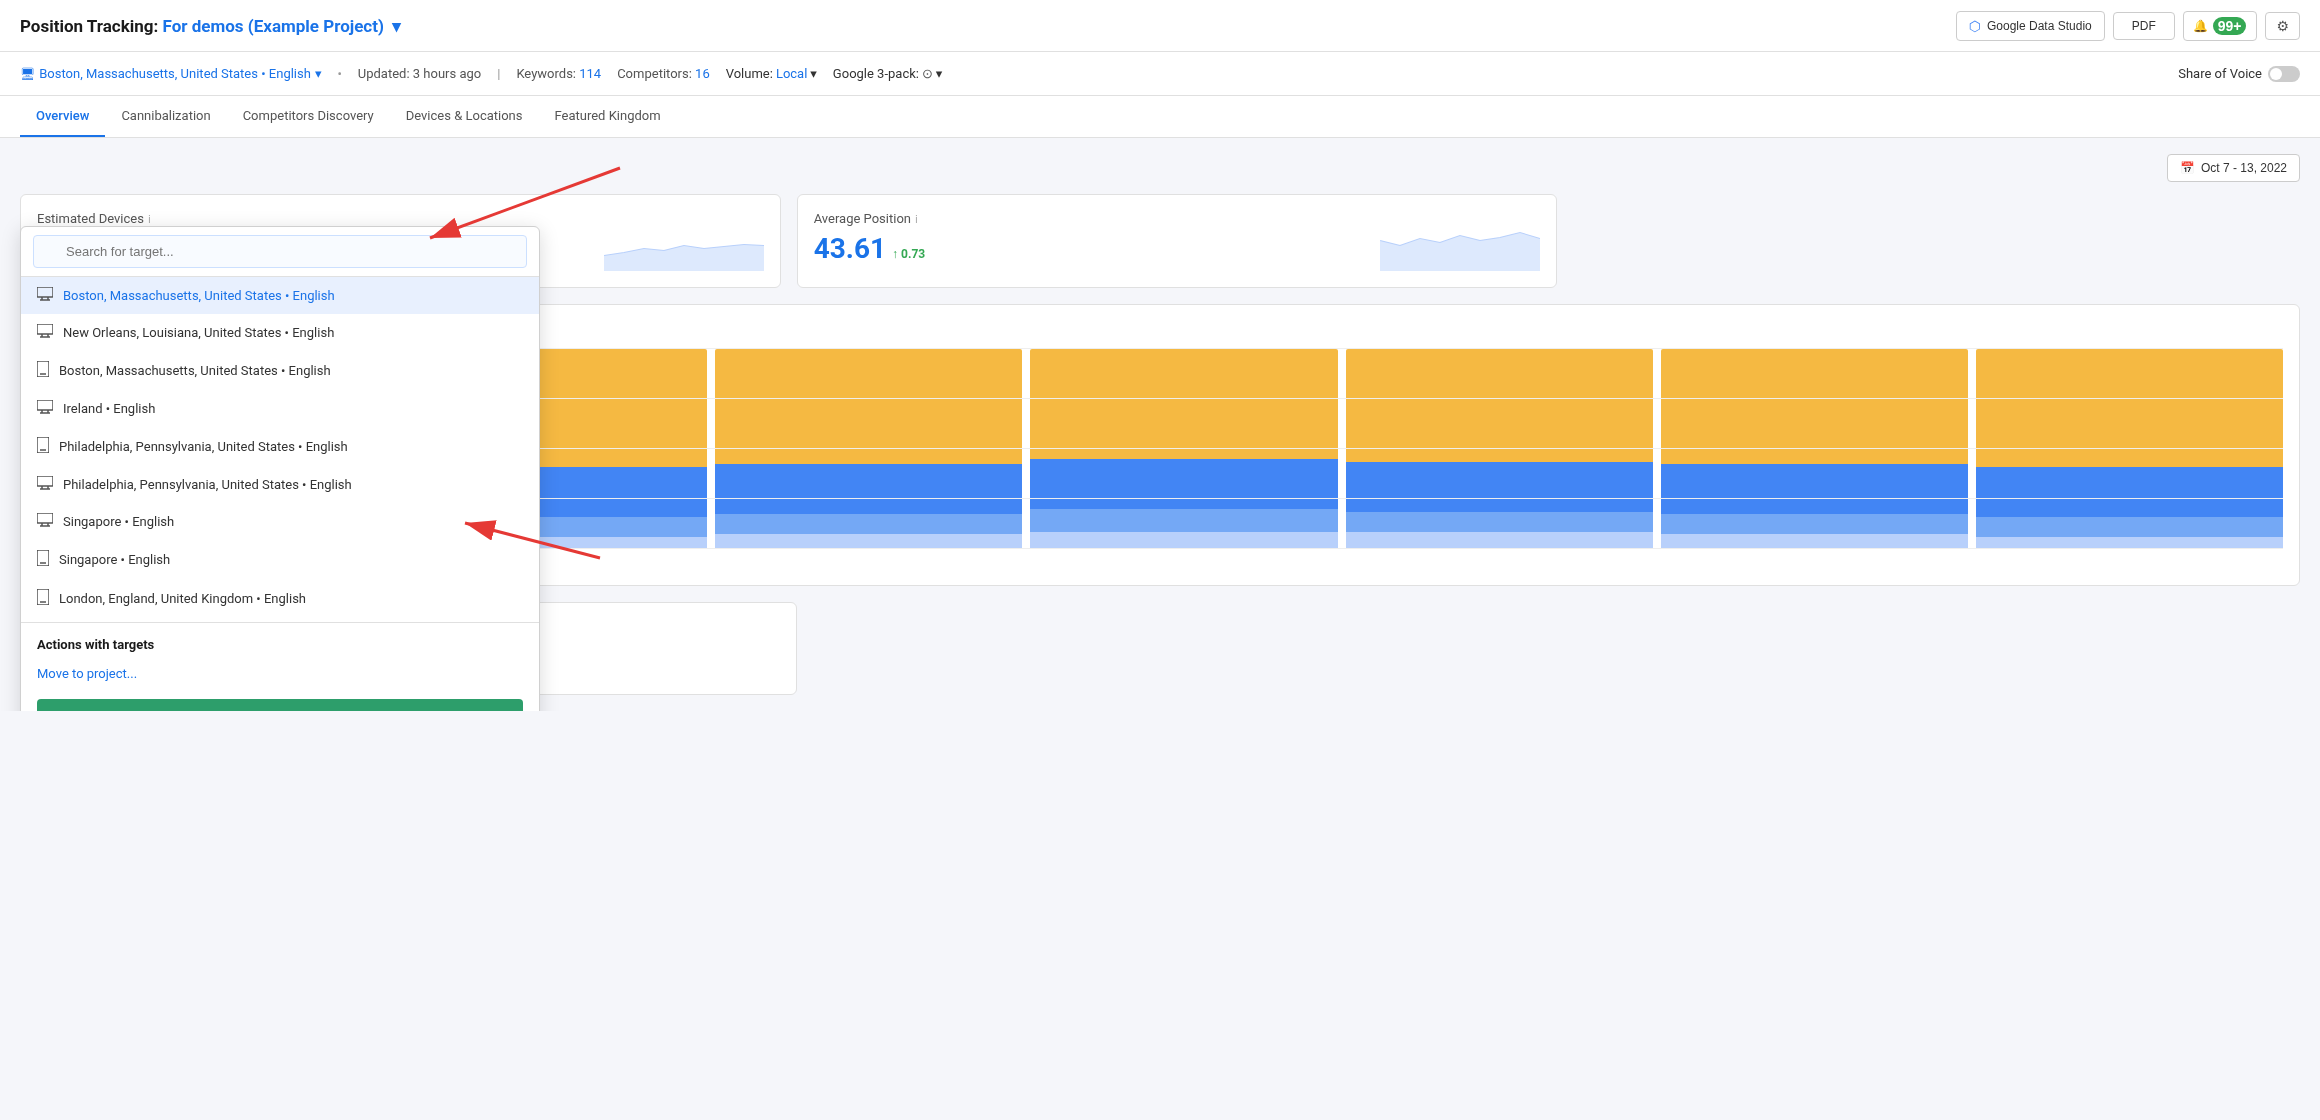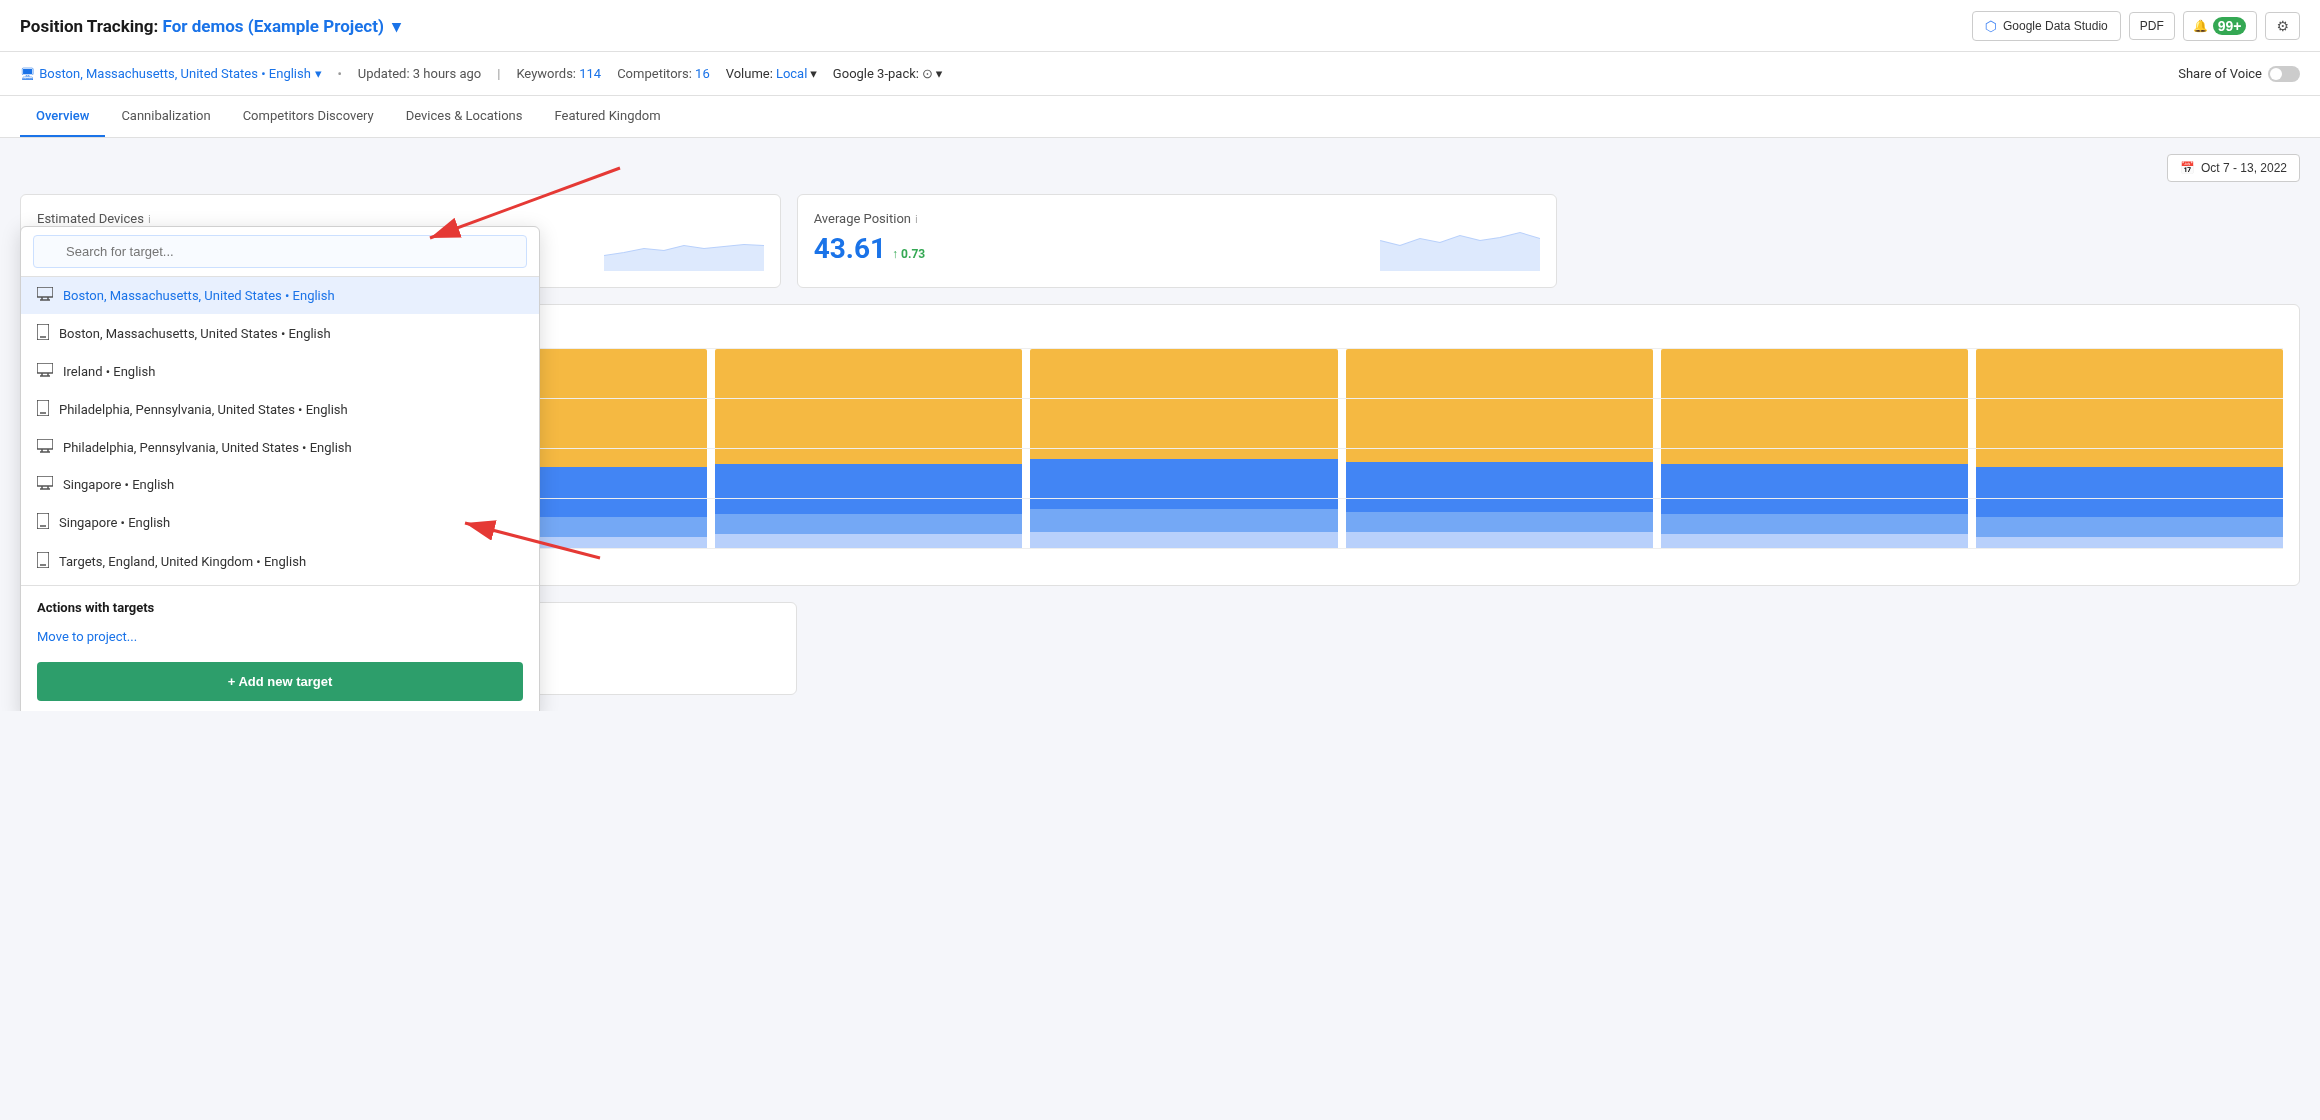--- a/index.html
+++ b/index.html
@@ -6,21 +6,21 @@
     body { font-family: -apple-system, BlinkMacSystemFont, 'Segoe UI', Roboto, sans-serif; background: #f5f6fa; font-size: 13px; color: #333; overflow: hidden; }
 
     
     .top-bar { background: #fff; border-bottom: 1px solid #e0e0e0; padding: 0 20px; display: flex; align-items: center; height: 52px; gap: 12px; }
     .page-title { font-size: 17px; font-weight: 700; color: #1a1a1a; white-space: nowrap; }
     .page-title .project-link { color: #1a73e8; font-weight: 700; }
     .page-title .chevron { color: #1a73e8; margin-left: 4px; }
     .top-bar-spacer { flex: 1; }
     .top-bar-actions { display: flex; align-items: center; gap: 8px; }
     .btn-data-studio { display: flex; align-items: center; gap: 6px; border: 1px solid #ccc; background: #fff; border-radius: 4px; padding: 6px 12px; font-size: 12px; cursor: pointer; color: #333; }
-    .btn-pdf { border: 1px solid #ccc; background: #fff; border-radius: 4px; padding: 6px 10px; font-size: 12px; cursor: pointer; color: #333; }
+    .btn-pdf { border: 1px solid #ccc; background: #fff; border-radius: 4px; padding: 6px 18px; font-size: 12px; cursor: pointer; color: #333; }
     .btn-bell { position: relative; border: 1px solid #ccc; background: #fff; border-radius: 4px; padding: 5px 10px; cursor: pointer; display: flex; align-items: center; gap: 4px; font-size: 12px; }
     .badge-green { background: #34a853; color: #fff; border-radius: 10px; padding: 1px 5px; font-size: 14px; font-weight: 600; }
     .btn-gear { border: 1px solid #ccc; background: #fff; border-radius: 4px; padding: 5px 10px; cursor: pointer; font-size: 14px; color: #555; }
 
     
     .location-bar { background: #fff; border-bottom: 1px solid #e0e0e0; padding: 0 20px; display: flex; align-items: center; height: 44px; gap: 16px; font-size: 13px; }
     .location-selector { display: flex; align-items: center; gap: 4px; color: #1a73e8; cursor: pointer; font-size: 13px; }
     .location-divider { color: #999; }
     .meta-item { color: #555; }
     .meta-item .val { color: #1a73e8; font-weight: 400; }
@@ -294,20 +294,29 @@
         <div class="dropdown-item selected">
           <span class="item-icon" style="color:#555;"><svg width="16" height="14" viewBox="0 0 16 14">
               <rect x="0" y="0" width="16" height="10" rx="1" fill="none" stroke="currentColor" stroke-width="1.5"></rect>
               <line x1="5" y1="10" x2="5" y2="13" stroke="currentColor" stroke-width="1.5"></line>
               <line x1="11" y1="10" x2="11" y2="13" stroke="currentColor" stroke-width="1.5"></line>
               <line x1="3" y1="13" x2="13" y2="13" stroke="currentColor" stroke-width="1.5"></line>
             </svg></span>
           <span>Boston, Massachusetts, United States • English</span>
         </div>
         <div class="dropdown-item">
+          <span class="item-icon" style="color:#555;"><svg width="16" height="14" viewBox="0 0 16 14">
+              <rect x="0" y="0" width="16" height="10" rx="1" fill="none" stroke="currentColor" stroke-width="1.5"></rect>
+              <line x1="5" y1="10" x2="5" y2="13" stroke="currentColor" stroke-width="1.5"></line>
+              <line x1="11" y1="10" x2="11" y2="13" stroke="currentColor" stroke-width="1.5"></line>
+              <line x1="3" y1="13" x2="13" y2="13" stroke="currentColor" stroke-width="1.5"></line>
+            </svg></span>
+          <span>New Orleans, Louisiana, United States • English</span>
+        </div>
+        <div class="dropdown-item">
           <span class="item-icon" style="color:#555;"><svg width="12" height="16" viewBox="0 0 12 16">
               <rect x="0" y="0" width="12" height="16" rx="1.5" fill="none" stroke="currentColor" stroke-width="1.5"></rect>
               <line x1="3" y1="13" x2="9" y2="13" stroke="currentColor" stroke-width="1.5"></line>
             </svg></span>
           <span>Boston, Massachusetts, United States • English</span>
         </div>
         <div class="dropdown-item">
           <span class="item-icon" style="color:#555;"><svg width="16" height="14" viewBox="0 0 16 14">
               <rect x="0" y="0" width="16" height="10" rx="1" fill="none" stroke="currentColor" stroke-width="1.5"></rect>
               <line x1="5" y1="10" x2="5" y2="13" stroke="currentColor" stroke-width="1.5"></line>
@@ -346,21 +355,21 @@
               <rect x="0" y="0" width="12" height="16" rx="1.5" fill="none" stroke="currentColor" stroke-width="1.5"></rect>
               <line x1="3" y1="13" x2="9" y2="13" stroke="currentColor" stroke-width="1.5"></line>
             </svg></span>
           <span>Singapore • English</span>
         </div>
         <div class="dropdown-item">
           <span class="item-icon" style="color:#555;"><svg width="12" height="16" viewBox="0 0 12 16">
               <rect x="0" y="0" width="12" height="16" rx="1.5" fill="none" stroke="currentColor" stroke-width="1.5"></rect>
               <line x1="3" y1="13" x2="9" y2="13" stroke="currentColor" stroke-width="1.5"></line>
             </svg></span>
-          <span>Targets, England, United Kingdom • English</span>
+          <span>London, England, United Kingdom • English</span>
         </div>
       </div>
     <hr class="dropdown-divider">
     <div class="actions-section">Actions with targets</div>
     <div class="move-to-project">Move to project...</div>
     <button class="add-target-btn">
       <span>+ Add new target</span>
     </button>
   </div>
 

